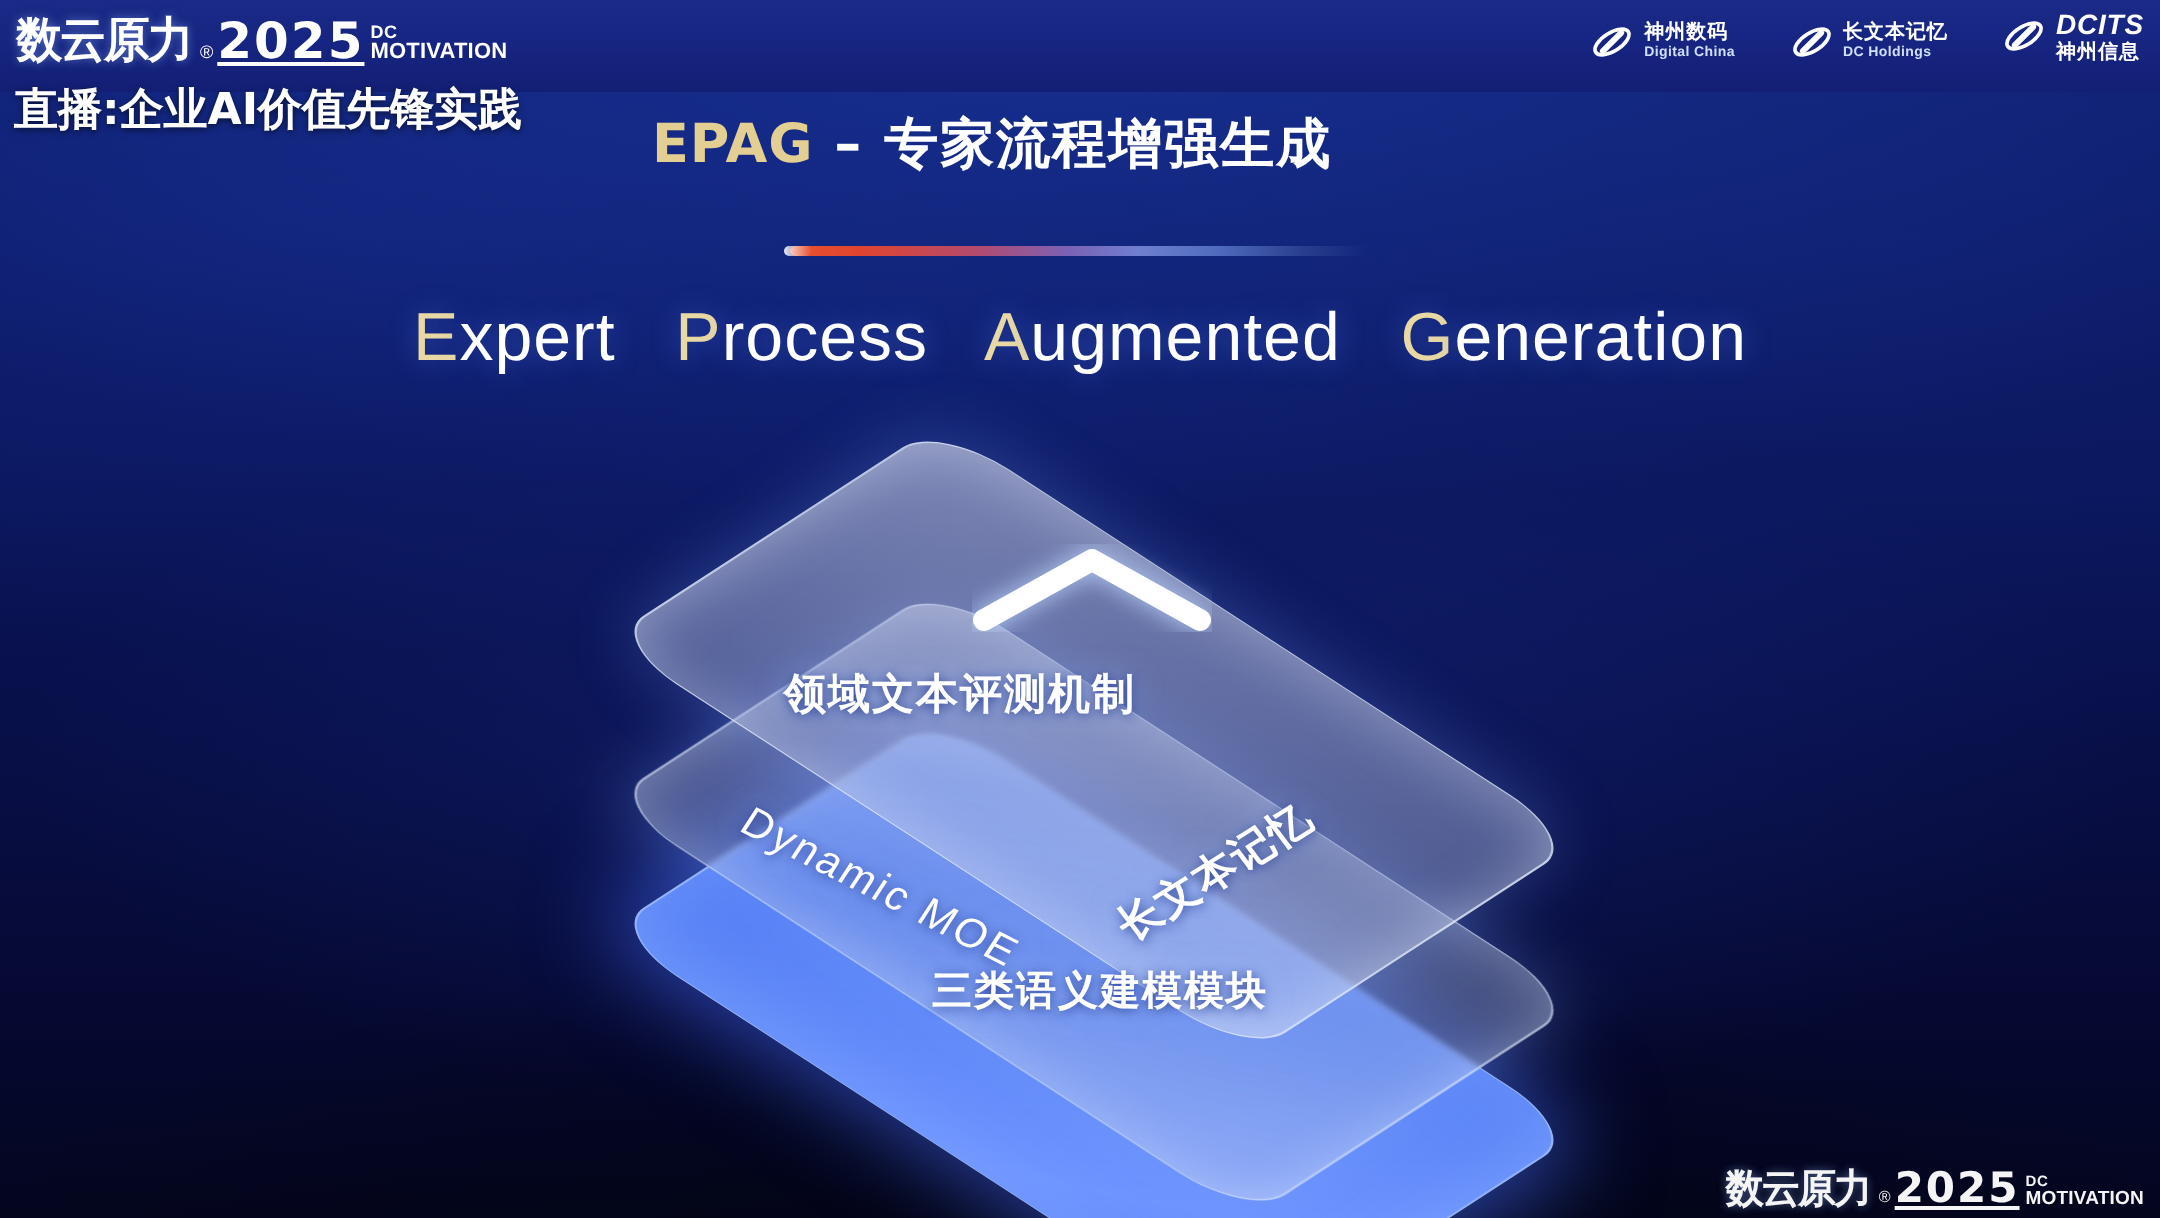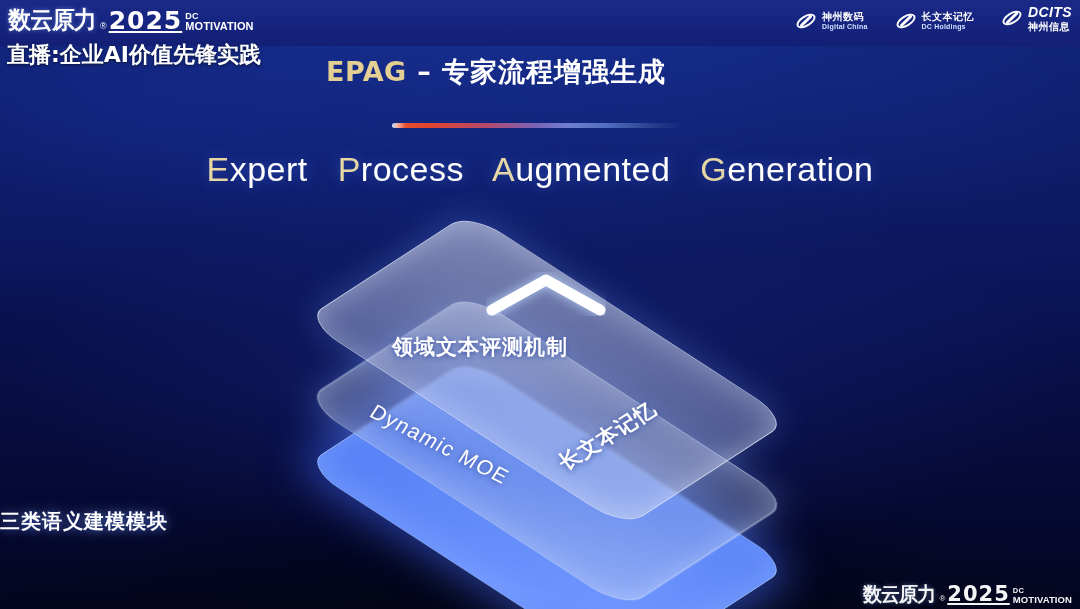--- a/index.html
+++ b/index.html
@@ -155,21 +155,21 @@
   .plabel{
     position:absolute; z-index:8; color:#ffffff;
     font-family:"DejaVu Sans","Liberation Sans",sans-serif;
     font-weight:700; white-space:nowrap;
     text-shadow:0 1px 6px rgba(30,50,140,.85), 0 0 14px rgba(160,195,255,.55);
   }
   #label-top{
     left:0; top:333px; width:960px; text-align:center; font-size:21px; letter-spacing:1px;
   }
   #label-bottom{
-    left:0; top:508px; width:1080px; font-size:20px; letter-spacing:1px;
+    left:0; top:482px; width:1080px; text-align:center; font-size:20px; letter-spacing:1px;padding-left:20px;
   }
   #label-moe{
     left:372px; top:398px; font-size:21px; font-weight:400; letter-spacing:1.5px;
     font-family:"Liberation Sans","DejaVu Sans",sans-serif;
     transform:rotate(27deg) skew(-6deg,0deg);
     transform-origin:left center;
   }
   #label-mem{
     left:561px; top:451px; font-size:21px; letter-spacing:1px;
     transform:rotate(-32deg) skew(5deg,0deg);

